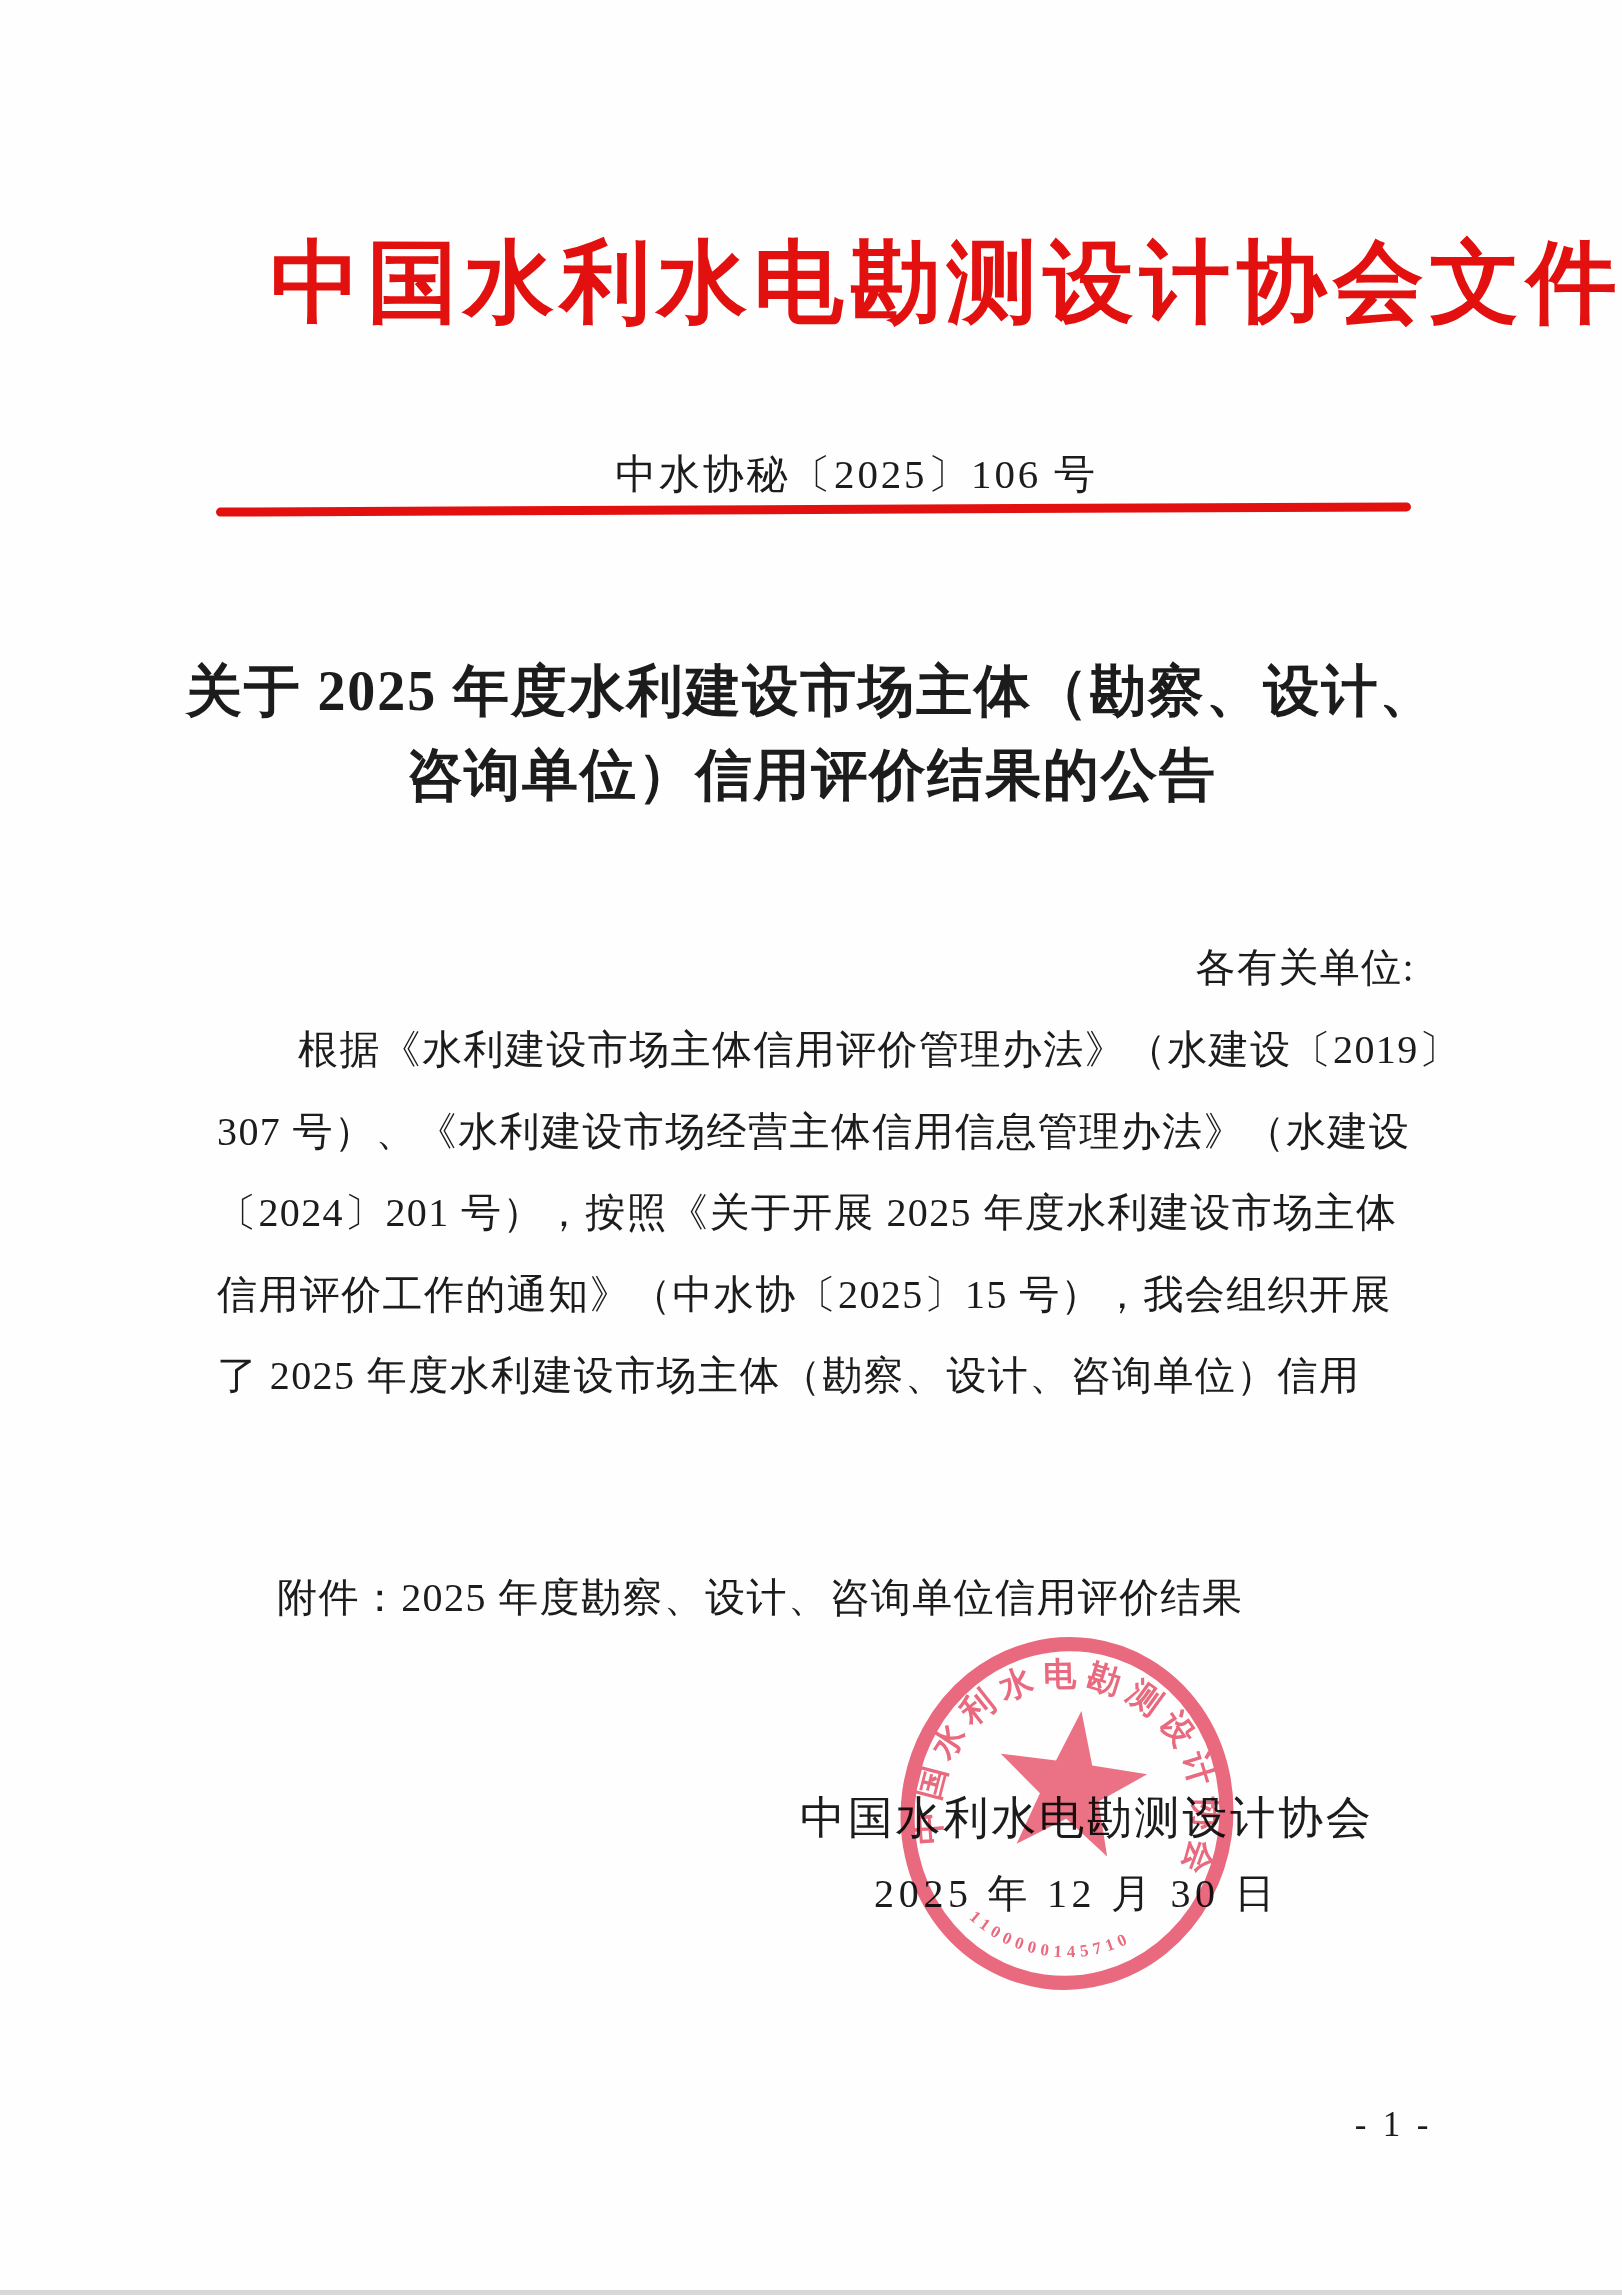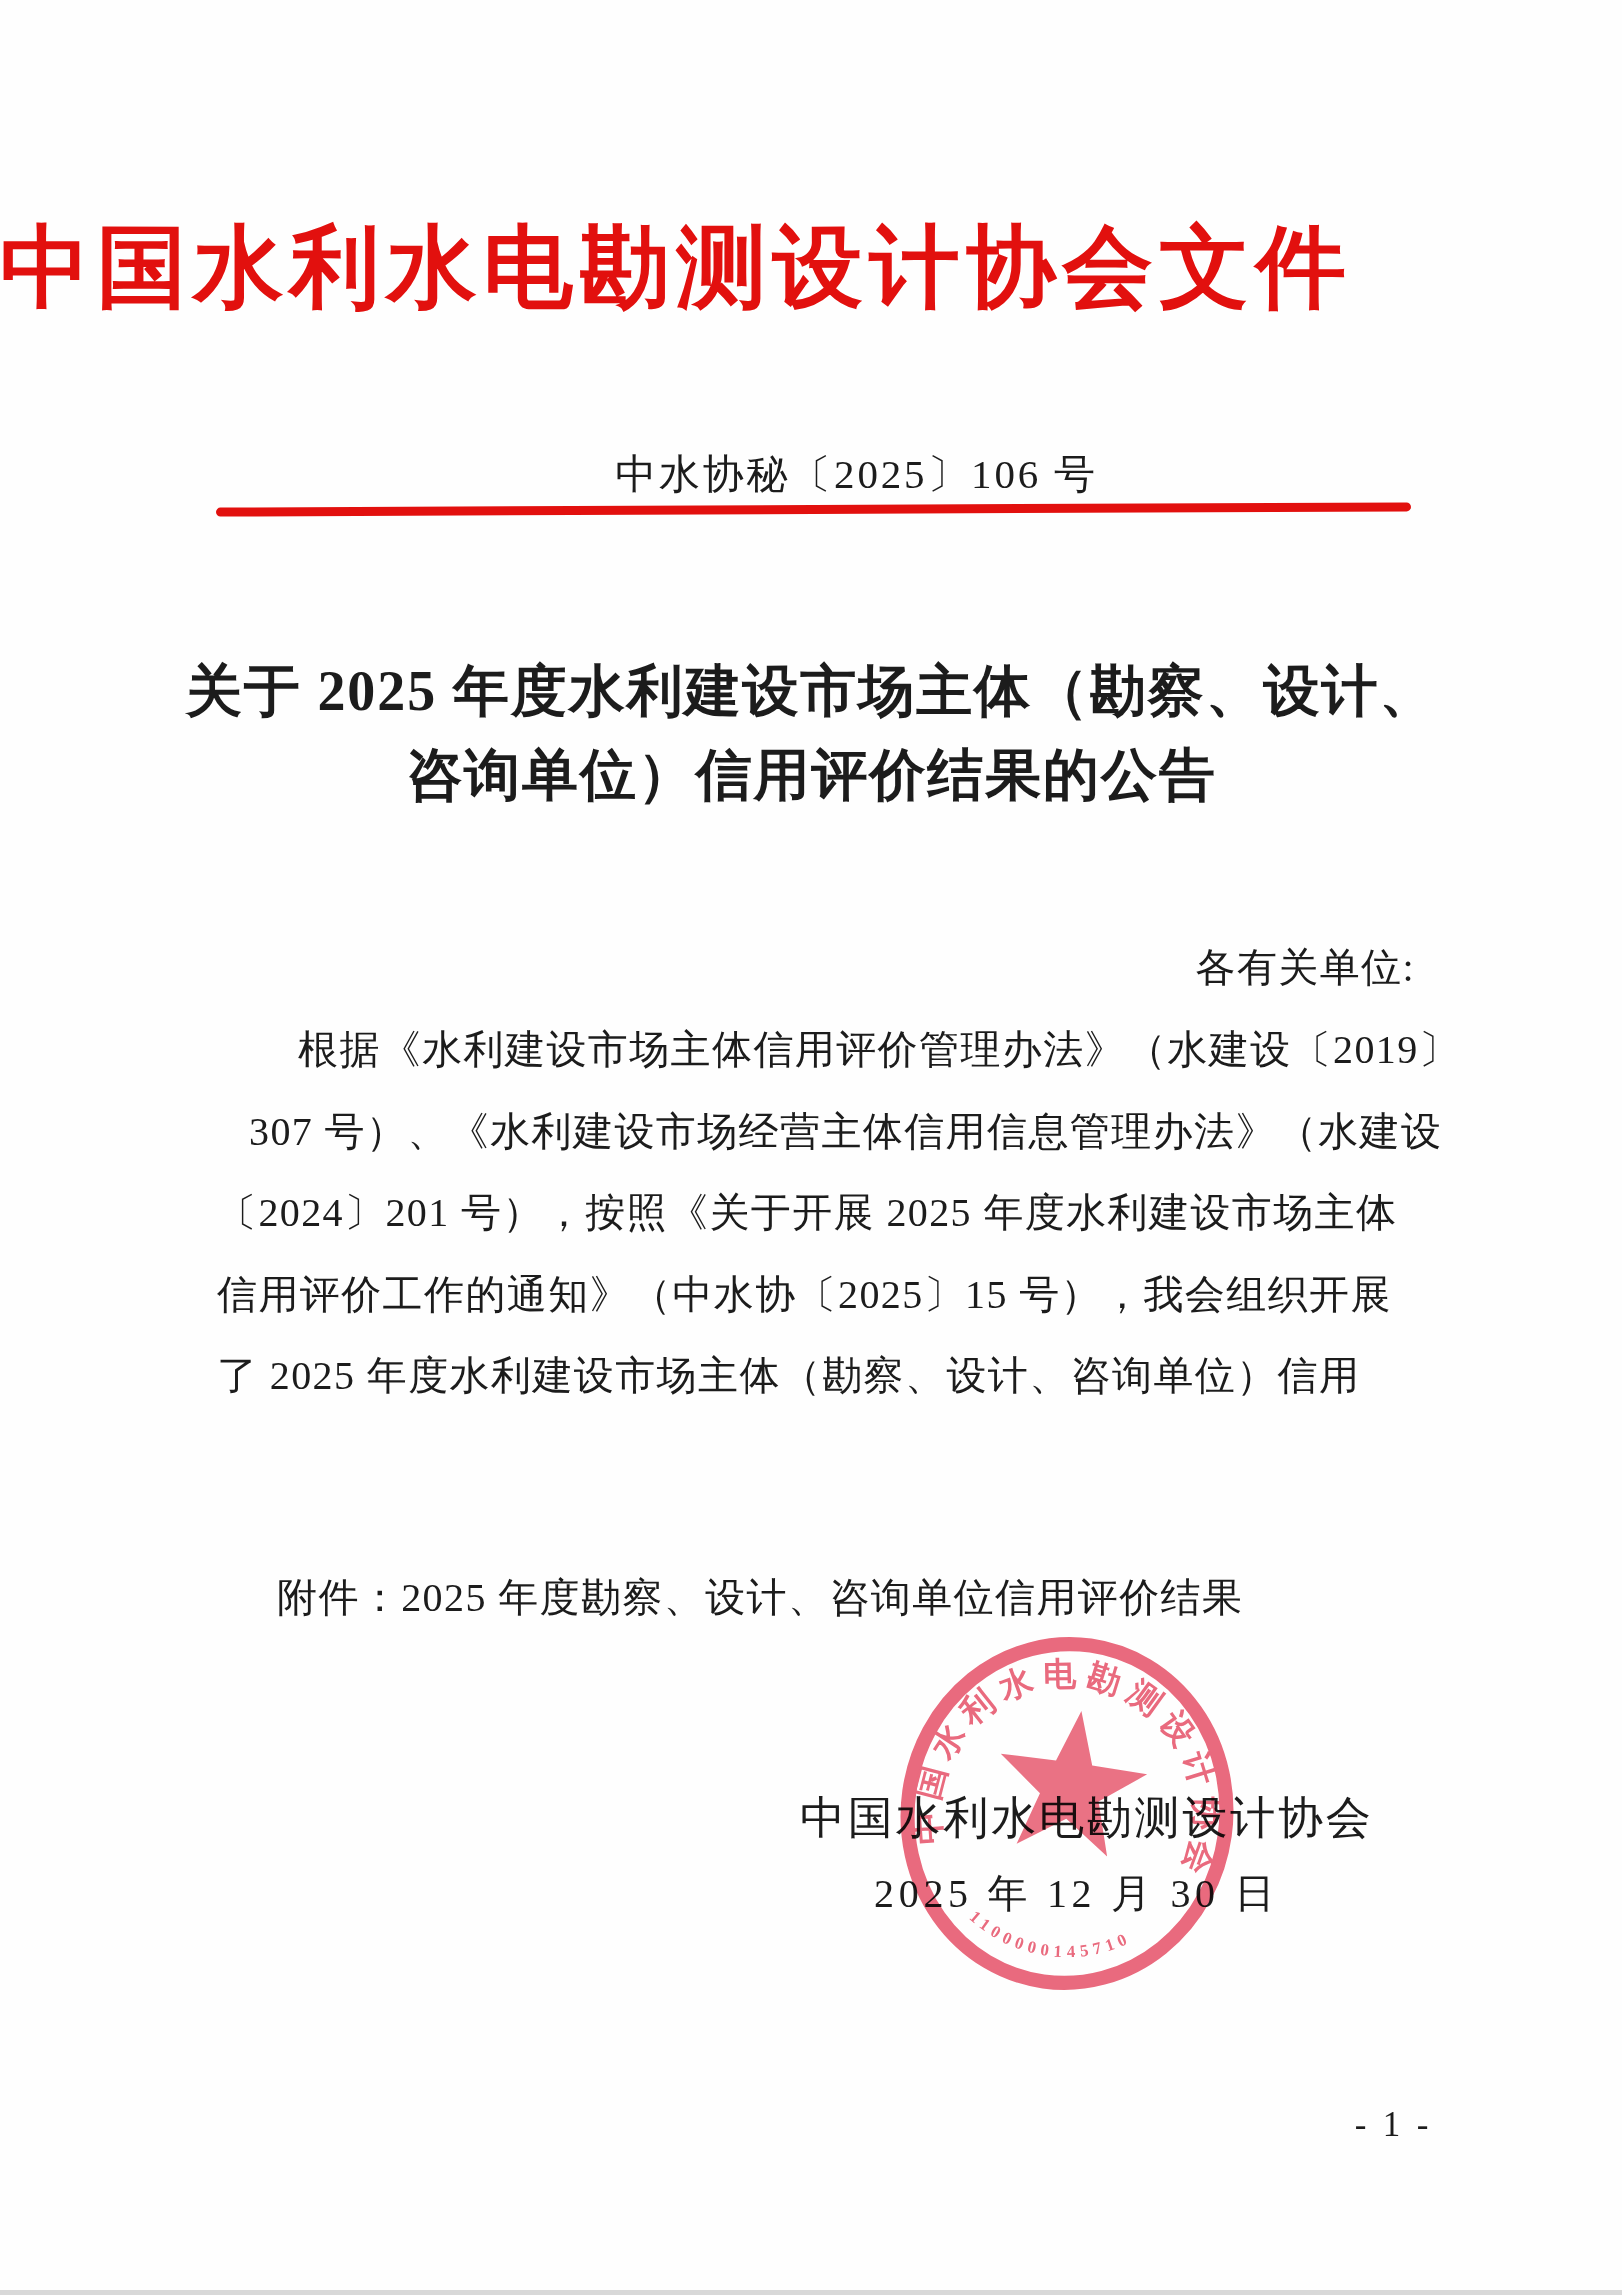--- a/index.html
+++ b/index.html
@@ -11,22 +11,22 @@
   html,body{margin:0;padding:0;background:#888;}
   .page{
     position:relative;
     width:1623px;height:2295px;
     background:#fefefe;
     overflow:hidden;
     font-family:"Liberation Serif","DejaVu Serif",serif;
     color:var(--text-black);
   }
   .header-title{
-    position:absolute;top:214px;left:0;width:100%;
-    text-align:left;
+    position:absolute;top:229px;left:0;width:100%;
+    text-align:right;
     font-size:90px;line-height:1.2;
     font-weight:900;
     letter-spacing:6.6px;
     color:var(--header-red);
     white-space:nowrap;
   }
   .doc-number{
     position:absolute;top:452px;left:0;width:100%;
     text-align:center;
     font-size:41px;line-height:1.1;
@@ -51,21 +51,21 @@
   .doc-title.l1{top:659px;}
   .doc-title.l2{top:743px;}
   .body-text{
     position:absolute;left:217px;width:1198px;
     font-size:40px;line-height:1.1;
     letter-spacing:1.4px;
     white-space:nowrap;
   }
   .salutation{top:946px;text-align:right;}
   .bl0{top:1028px;text-indent:81px;}
-  .bl1{top:1110px;margin-left:32px;}
+  .bl1{top:1110px;}
   .bl2{top:1191px;}
   .bl3{top:1273px;}
   .bl4{top:1354px;}
   .bl5{top:1436px;}
   .attachment{top:1576px;text-indent:60px;}
   .sig-org{
     position:absolute;top:1795px;left:800px;
     font-size:45px;line-height:1.05;
     letter-spacing:2.8px;
     white-space:nowrap;

